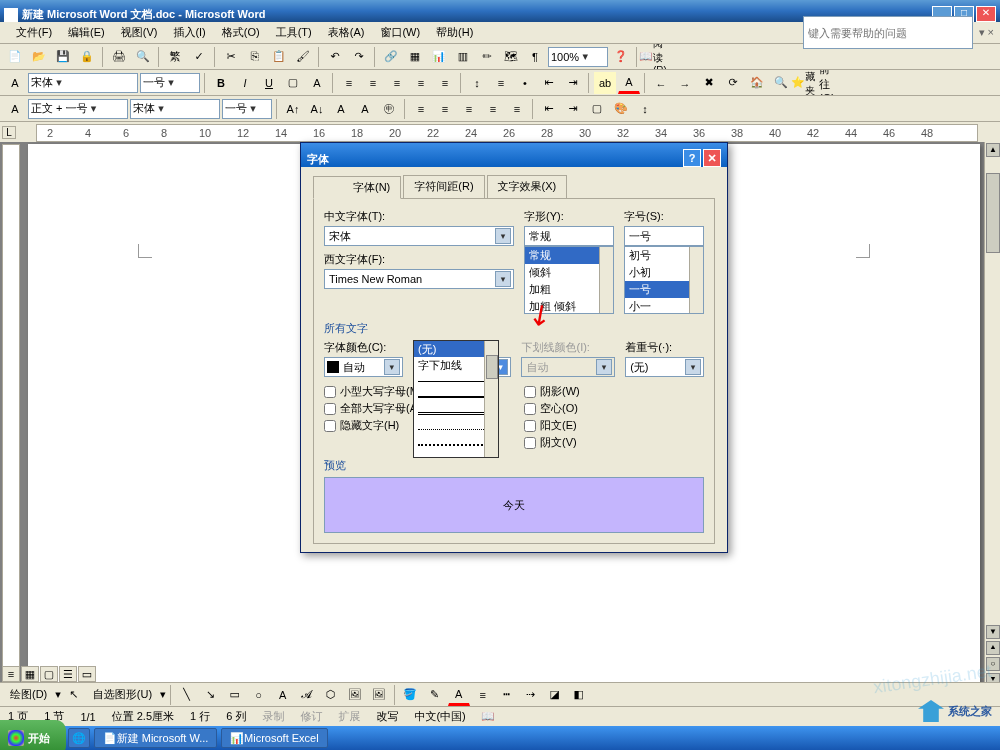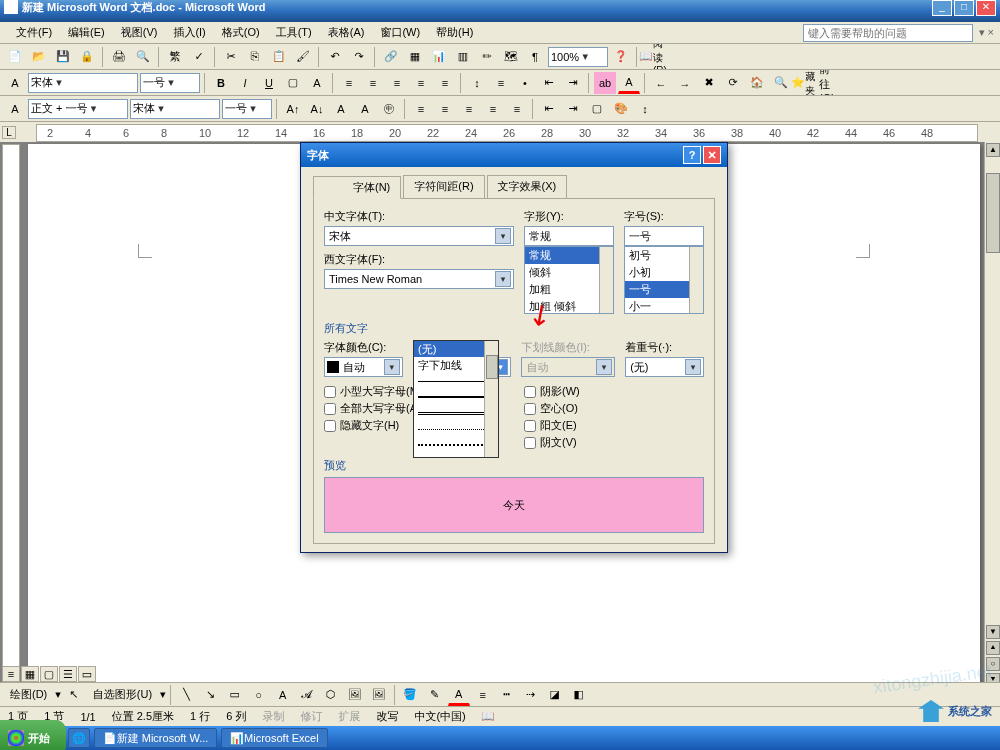--- a/index.html
+++ b/index.html
@@ -1,29 +1,29 @@
 <!DOCTYPE html>
 <html><head>
 <meta charset="utf-8">
 <style>
 * { margin:0; padding:0; box-sizing:border-box; font-family:"Microsoft YaHei","SimSun",Arial,sans-serif; font-size:11px; }
 body { width:1000px; height:750px; background:#ece9d8; overflow:hidden; position:relative; }
 
 
-.titlebar { height:22px; background:linear-gradient(#5b9bd5,#2d6fbf,#1a4c8a); color:#fff; display:flex; align-items:flex-start; padding:0 4px; }
+.titlebar { height:22px; background:linear-gradient(#5b9bd5,#2d6fbf,#1a4c8a); color:#fff; display:flex; align-items:flex-end; padding:0 4px; }
 .titlebar .icon { width:14px; height:14px; background:#fff; margin-right:4px; }
 .titlebar .title { flex:1; font-weight:bold; }
 .winbtns { display:flex; gap:2px; }
 .winbtn { width:20px; height:16px; border:1px solid #fff; background:#5b9bd5; color:#fff; text-align:center; line-height:12px; cursor:pointer; font-size:10px; }
 .winbtn.close { background:#e55; }
 
 
 .menubar { height:22px; background:#ece9d8; border-bottom:1px solid #aca899; display:flex; align-items:center; padding-left:8px; }
 .menuitem { padding:2px 8px; cursor:pointer; }
-.helpbox { margin-left:auto; width:170px; height:18px; border:1px solid #7f9db9; background:#fff; padding:0 4px; color:#999; }
+.helpbox { margin-left:auto; width:170px; height:33px; border:1px solid #7f9db9; background:#fff; padding:0 4px; color:#999; }
 
 
 .toolbar { height:26px; background:#ece9d8; border-bottom:1px solid #aca899; display:flex; align-items:center; padding:0 4px; gap:2px; overflow:hidden; }
 .tbtn { width:22px; height:22px; border:1px solid transparent; display:flex; align-items:center; justify-content:center; cursor:pointer; }
 .tsep { width:2px; height:20px; border-left:1px solid #aca899; margin:0 2px; }
 .tsel { height:20px; border:1px solid #7f9db9; background:#fff; padding:0 2px; display:flex; align-items:center; }
 .tsel .dd { width:12px; text-align:center; color:#333; cursor:pointer; }
 
 
 .ruler { height:18px; background:#fff; border:1px solid #aca899; margin:2px 20px 0 20px; position:relative; font-size:9px; }
@@ -44,21 +44,21 @@
 
 .drawbar { position:absolute; bottom:44px; left:0; right:0; height:24px; background:#ece9d8; border-top:1px solid #aca899; display:flex; align-items:center; padding:0 4px; gap:2px; }
 
 
 .taskbar { position:absolute; bottom:0; left:0; right:0; height:24px; background:linear-gradient(#3e94ef,#1656b0); display:flex; align-items:center; }
 .startbtn { height:36px; padding:0 16px 0 8px; background:linear-gradient(#5fb860,#2d8a2e); color:#fff; font-weight:bold; border-radius:0 10px 10px 0; display:flex; align-items:center; cursor:pointer; }
 .taskbtn { height:20px; margin:2px; padding:0 8px; background:#3878c8; border:1px solid #2a5a9a; color:#fff; display:flex; align-items:center; cursor:pointer; border-radius:2px; }
 
 
 .dialog { position:absolute; left:300px; top:142px; width:428px; background:#ece9d8; border:1px solid #0a246a; box-shadow:3px 3px 8px rgba(0,0,0,.4); z-index:100; }
-.dlg-title { height:24px; background:linear-gradient(#3b8de6,#0a5fc0); color:#fff; display:flex; align-items:center; padding:0 6px; font-weight:bold; }
+.dlg-title { height:24px; background:linear-gradient(#3b8de6,#0a5fc0); color:#fff; display:flex; align-items:flex-end; padding:0 6px; font-weight:bold; }
 .dlg-title .sp { flex:1; }
 .dlg-title .hb, .dlg-title .cb { width:18px; height:18px; margin-left:2px; text-align:center; line-height:16px; cursor:pointer; border:1px solid #fff; }
 .dlg-title .hb { background:#3b8de6; }
 .dlg-title .cb { background:#e55; }
 .dlg-body { padding:8px 12px; }
 .tabs { display:flex; border-bottom:1px solid #aca899; }
 .tab { padding:3px 10px; border:1px solid #aca899; border-bottom:none; background:#ece9d8; margin-right:2px; cursor:pointer; position:relative; }
 .tab.active { background:#ece9d8; top:1px; border-bottom:1px solid #ece9d8;padding-left:39px; }
 .tabpanel { border:1px solid #aca899; border-top:none; padding:10px; }
 .row { display:flex; gap:10px; margin-bottom:6px; }
@@ -67,21 +67,21 @@
 .combo { height:20px; border:1px solid #7f9db9; background:#fff; display:flex; align-items:center; padding:0 2px; }
 .combo .val { flex:1; padding:0 2px; }
 .combo .dd { width:16px; height:16px; background:#c8d8e8; border:1px solid #7f9db9; text-align:center; line-height:14px; cursor:pointer; color:#333; font-size:9px; }
 .listbox { border:1px solid #7f9db9; background:#fff; height:68px; overflow:hidden; position:relative; }
 .listbox .item { padding:1px 4px; cursor:pointer; }
 .listbox .item.sel { background:#316ac5; color:#fff; }
 .listbox .sb { position:absolute; right:0; top:0; bottom:0; width:14px; background:#ece9d8; border-left:1px solid #aca899; }
 .fieldset-lbl { color:#1b4e9c; margin:7px 0 4px 0; }
 .chk { display:flex; align-items:center; gap:4px; margin:1px 0; }
 .chk input { width:12px; height:12px; }
-.preview-box { border:1px solid #7f9db9; background:#f9a8d4; height:56px; display:flex; align-items:center; justify-content:center; font-family:"SimSun"; font-size:32px; margin-top:2px; }
+.preview-box { border:1px solid #7f9db9; background:#c4b5fd; height:56px; display:flex; align-items:center; justify-content:center; font-family:"SimSun"; font-size:32px; margin-top:2px; }
 .dlg-buttons { display:flex; justify-content:flex-end; gap:6px; padding:6px 10px 10px 10px; }
 .dlg-buttons .left { margin-right:auto; }
 .btn { min-width:70px; height:22px; border:1px solid #aca899; background:#ece9d8; cursor:pointer; padding:0 8px; }
 
 
 .ddpopup { position:absolute; background:#fff; border:1px solid #333; z-index:200; width:86px; }
 .ddpopup .opt { padding:1px 4px; cursor:pointer; height:16px; display:flex; align-items:center; }
 .ddpopup .opt.sel { background:#316ac5; color:#fff; }
 .ddpopup .linestyle { flex:1; height:1px; background:#000; }
 .ddpopup .sb { position:absolute; right:0; top:0; bottom:0; width:14px; background:#ece9d8; border-left:1px solid #aca899; }
@@ -187,21 +187,21 @@
   <div class="tbtn">≡</div>
   <div class="tbtn">≡</div>
   <div class="tbtn">≡</div>
   <div class="tsep"></div>
   <div class="tbtn">↕</div>
   <div class="tbtn">≡</div>
   <div class="tbtn">•</div>
   <div class="tbtn">⇤</div>
   <div class="tbtn">⇥</div>
   <div class="tsep"></div>
-  <div class="tbtn" style="background:#f9a8d4">ab</div>
+  <div class="tbtn" style="background:#fef9c3">ab</div>
   <div class="tbtn" style="border-bottom:3px solid red">A</div>
   <div class="tsep"></div>
   <div class="tbtn">←</div>
   <div class="tbtn">→</div>
   <div class="tbtn">✖</div>
   <div class="tbtn">⟳</div>
   <div class="tbtn">🏠</div>
   <div class="tbtn">🔍</div>
   <div class="tbtn">⭐<span style="font-size:10px">收藏夹(S)</span></div>
   <div class="tbtn">

